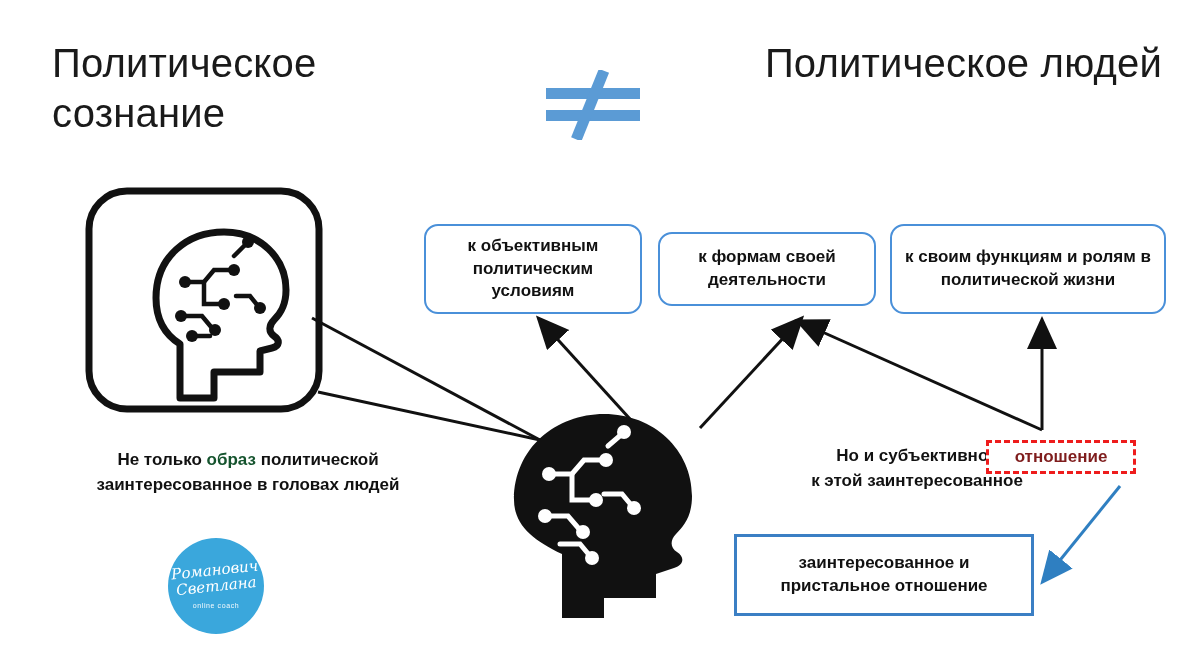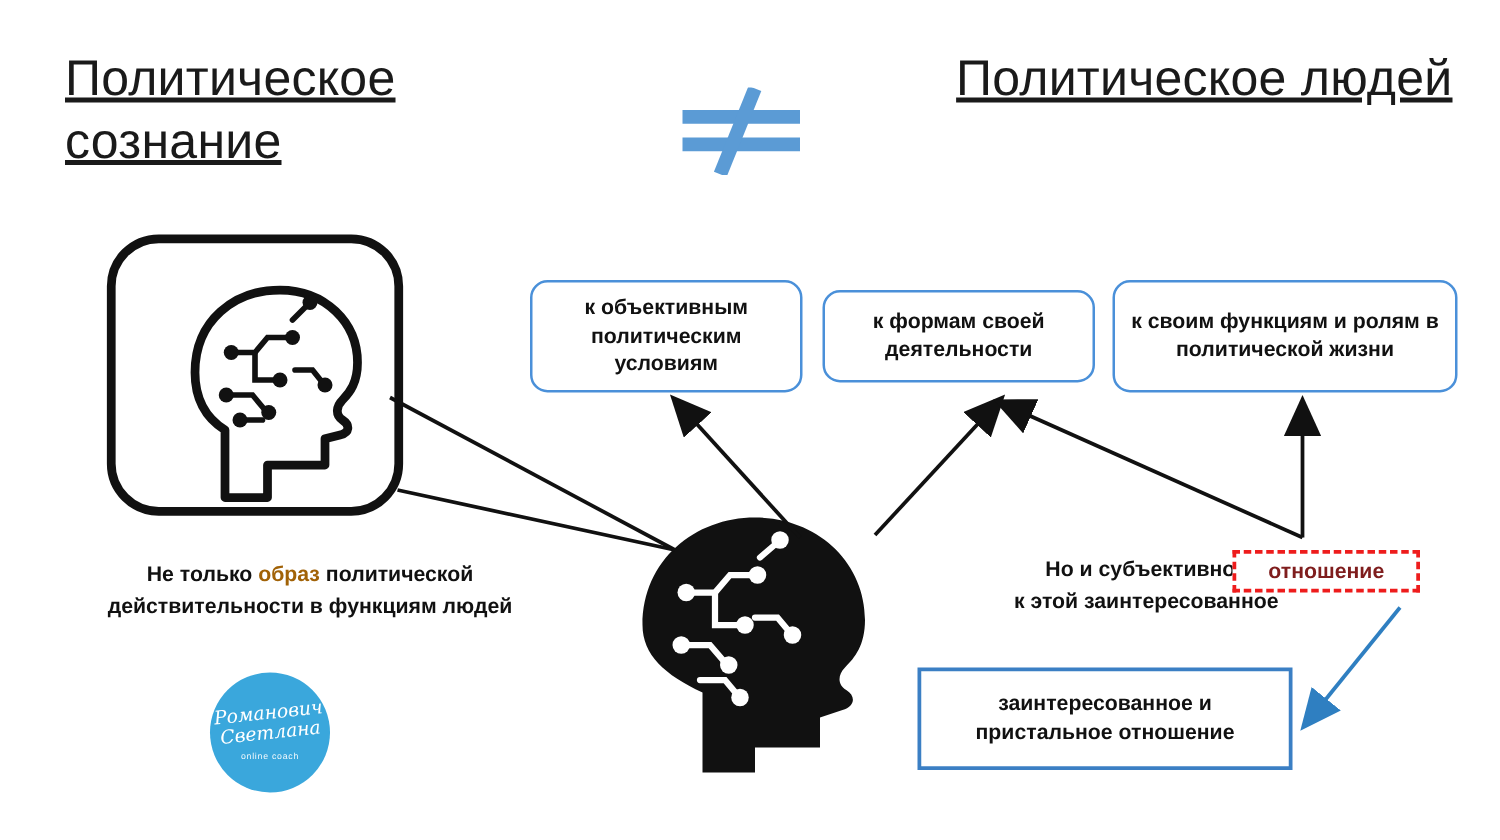--- a/index.html
+++ b/index.html
@@ -18,21 +18,20 @@
 
   
   .heading {
     position: absolute;
     font-family: "Liberation Sans", sans-serif;
     font-weight: 400;
     font-size: 40px;
     line-height: 1.25;
     color: #1a1a1a;
     letter-spacing: 0.2px;
-    text-decoration: underline;
   }
   #title-left {
     left: 52px;
     top: 38px;
     width: 400px;
     text-align: left;
   }
   #title-right {
     right: 38px;
     top: 38px;
@@ -97,21 +96,21 @@
     position: absolute;
     font-weight: bold;
     font-size: 17px;
     line-height: 1.45;
     color: #111111;
     text-align: center;
   }
   #caption-left { left: 58px; top: 448px; width: 380px; }
   #caption-right { left: 752px; top: 444px; width: 330px; text-align: center; }
 
-  .accent-red { color: #a16207; }
+  .accent-red { color: #14532d; }
 
   
   #highlight-otnoshenie {
     position: absolute;
     left: 986px;
     top: 440px;
     width: 150px;
     height: 34px;
     box-sizing: border-box;
     border: 3px dashed #ee1c1c;
@@ -244,21 +243,21 @@
 
     <path d="M1120 486 L1044 580" stroke="#2f7fc1" stroke-width="3" fill="none" marker-end="url(#arrowblue)"></path>
   </svg>
 
   <div class="bluebox" id="box-1">к объективным политическим условиям</div>
   <div class="bluebox" id="box-2">к формам своей деятельности</div>
   <div class="bluebox" id="box-3">к своим функциям и ролям в политической жизни</div>
   <div class="bluebox" id="box-4">заинтересованное и пристальное отношение</div>
 
   <div class="caption" id="caption-left">
-    <span>Не только </span><span class="accent-red">образ</span><span> политической действительности в функциям людей</span>
+    <span>Не только </span><span class="accent-red">образ</span><span> политической заинтересованное в головах людей</span>
   </div>
 
   <div class="caption" id="caption-right">
     <span>Но и субъективное </span><br>
     <span>к этой заинтересованное</span>
   </div>
 
   <div id="highlight-otnoshenie">отношение</div>
 
   <div id="logo">

